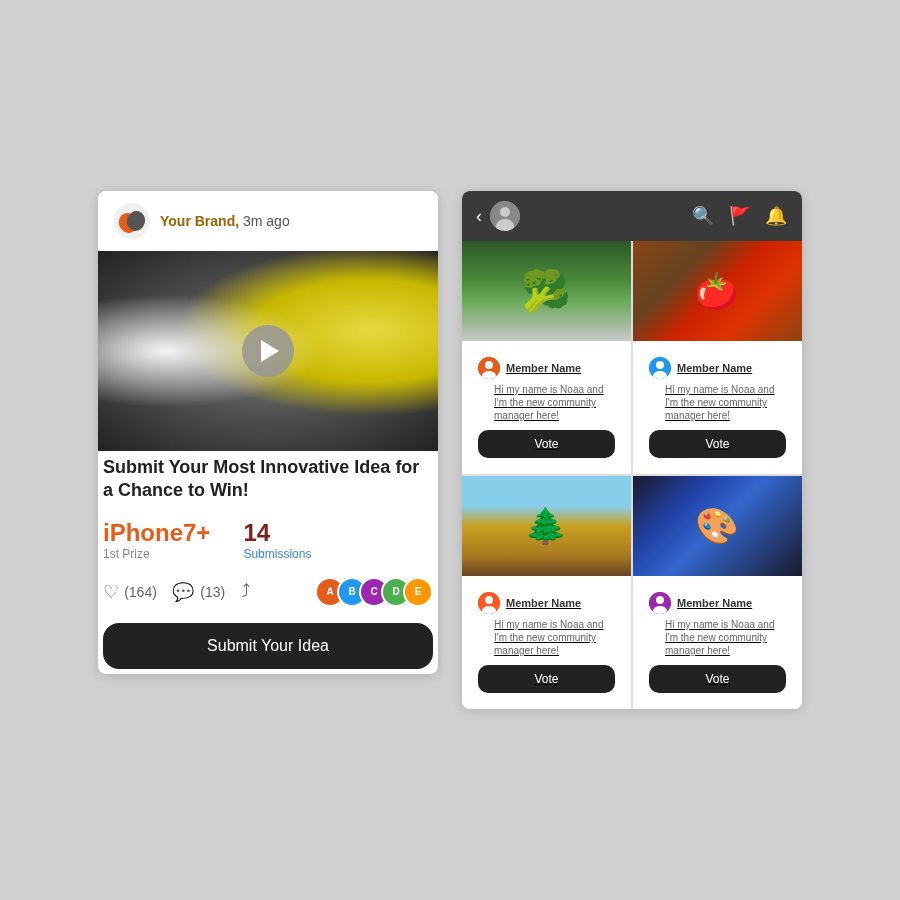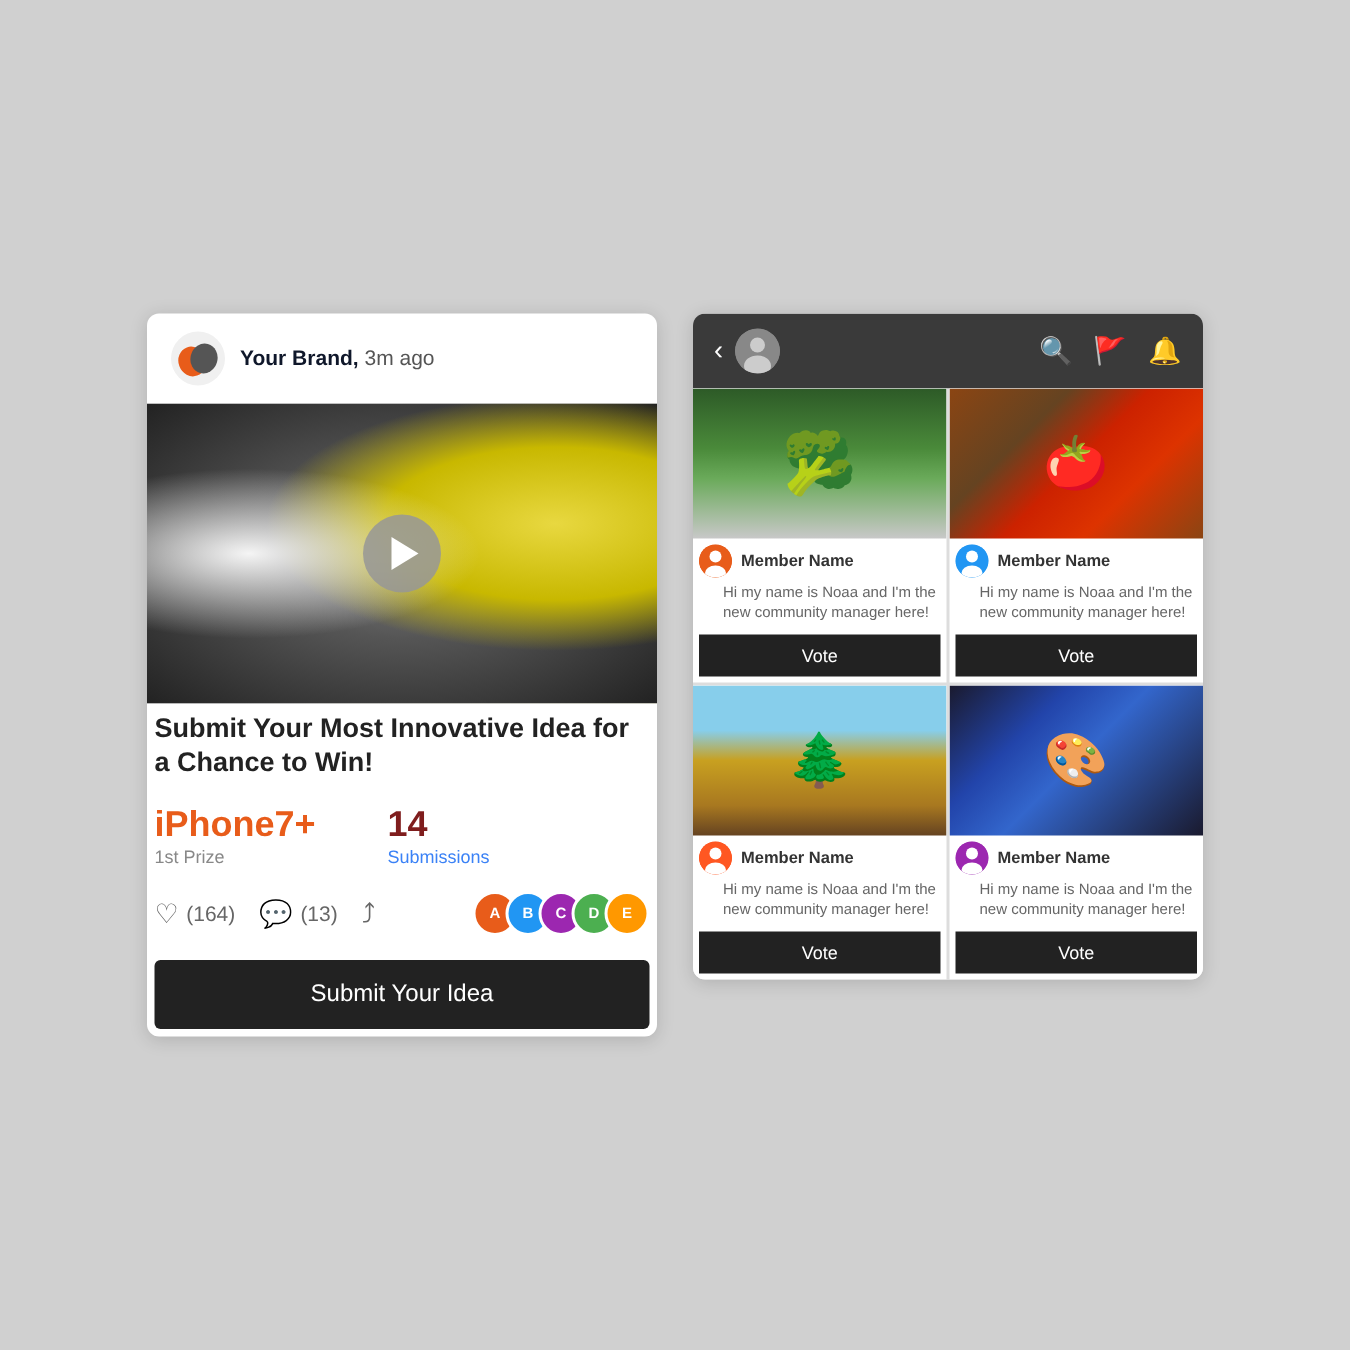--- a/index.html
+++ b/index.html
@@ -42,21 +42,21 @@
       align-items: center;
       justify-content: center;
       overflow: hidden;
       flex-shrink: 0;
     }
     .brand-name {
       font-size: 14px;
       color: #555;
     }
     .brand-name strong {
-      color: #0f172a;
+      color: #a16207;
     }
     .video-thumbnail {
       width: 100%;
       height: 200px;
       background: linear-gradient(135deg, #e8e8e8 0%, #ccc 50%, #f5f5dc 100%);
       position: relative;
       display: flex;
       align-items: center;
       justify-content: center;
       overflow: hidden;
@@ -94,21 +94,21 @@
     }
     .card-title {
       font-size: 18px;
       font-weight: bold;
       color: #222;
       margin-bottom: 16px;
       line-height: 1.3;
     }
     .prize-row {
       display: flex;
-      gap: 48px;
+      gap: 33px;
       margin-bottom: 16px;
     }
     .prize-name {
       font-size: 24px;
       font-weight: bold;
       color: #e85c1a;
     }
     .prize-label {
       font-size: 12px;
       color: #888;
@@ -159,21 +159,21 @@
     }
     .submit-btn {
       display: block;
       width: 100%;
       padding: 14px;
       background: #222;
       color: #fff;
       font-size: 16px;
       text-align: center;
       border: none;
-      border-radius: 4px;
+      border-radius: 16px;
       cursor: pointer;
       margin-top: 4px;
     }
 
     
     .right-phone {
       width: 340px;
       background: #fff;
       border-radius: 8px;
       overflow: hidden;
@@ -244,21 +244,22 @@
       background: linear-gradient(180deg, #87CEEB 0%, #87CEEB 30%, #c8a020 50%, #a87820 80%, #654321 100%);
       position: relative;
       overflow: hidden;
     }
     .grid-img-paint {
       background: linear-gradient(135deg, #1a1a2e 0%, #2244aa 30%, #3366cc 50%, #1a1a2e 100%);
       position: relative;
       overflow: hidden;
     }
     .grid-card-body {
-      padding: 4px;
+      padding: 16px;
+      text-decoration: underline;
     }
     .member-row {
       display: flex;
       align-items: center;
       gap: 6px;
       margin-bottom: 4px;
     }
     .member-avatar {
       width: 22px;
       height: 22px;
@@ -284,21 +285,21 @@
     .vote-btn {
       display: block;
       width: 100%;
       padding: 7px;
       background: #222;
       color: #fff;
       font-size: 12px;
       text-align: center;
       border: none;
       cursor: pointer;
-      border-radius: 0;
+      border-radius: 10px;
     }
 
     
     .img-decoration-broccoli::before {
       content: '🥦';
       position: absolute;
       font-size: 40px;
       top: 50%;
       left: 50%;
       transform: translate(-50%, -50%);

